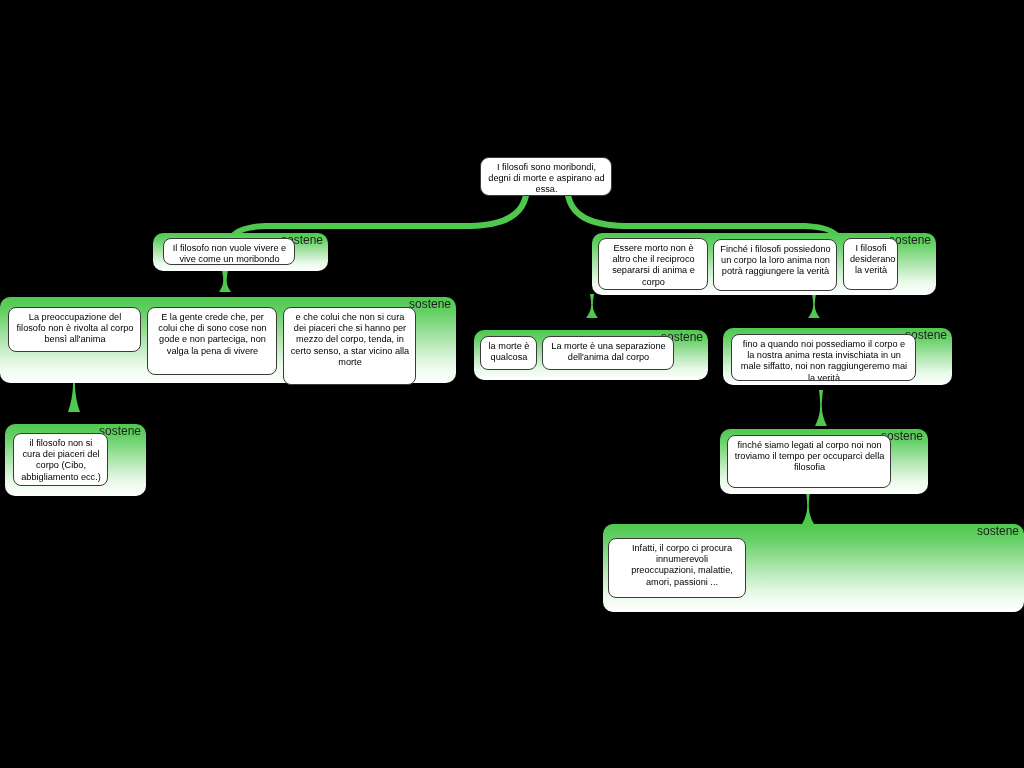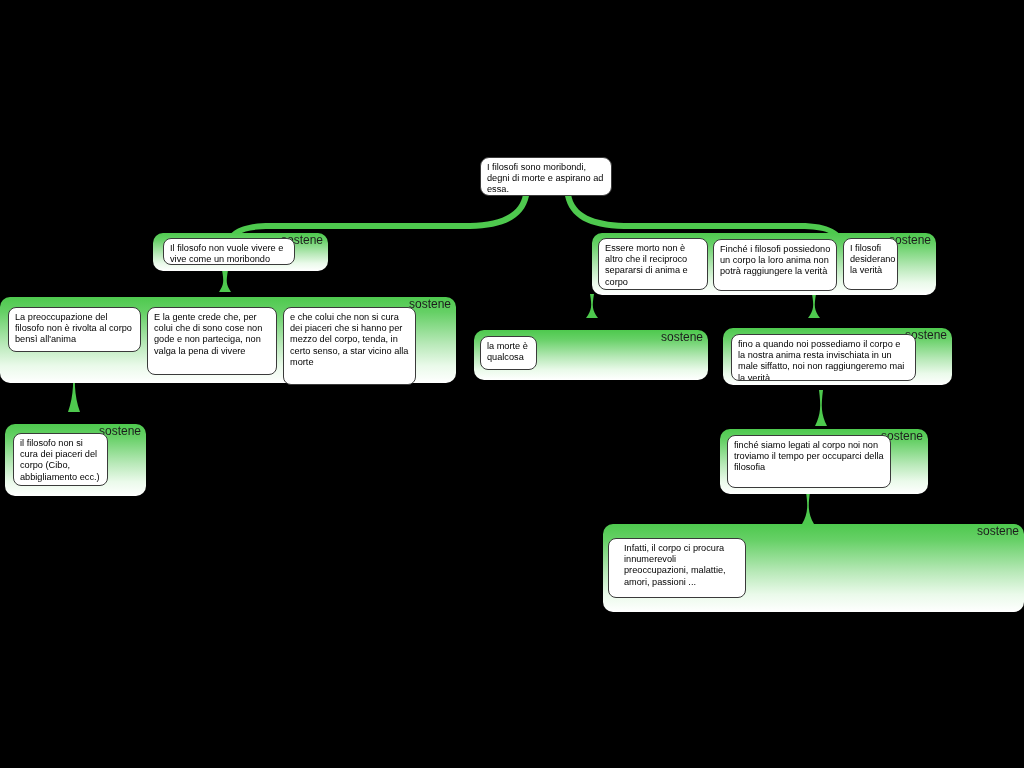--- a/index.html
+++ b/index.html
@@ -7,20 +7,21 @@
     padding: 0;
     background: #000000;
   }
   #canvas {
     position: relative;
     width: 1024px;
     height: 768px;
     background: #000000;
     overflow: hidden;
     font-family: "Liberation Sans", sans-serif;
+    text-align: center;
   }
   #links {
     position: absolute;
     left: 0;
     top: 0;
     width: 1024px;
     height: 768px;
     pointer-events: none;
   }
 
@@ -96,20 +97,21 @@
   <div class="group" style="left:0px; top:297px; width:456px; height:86px;">
     <span class="group-label">sostene</span>
     <div class="node" style="left:8px; top:10px; width:133px; height:45px;">La preoccupazione del filosofo non è rivolta al corpo bensì all'anima</div>
     <div class="node" style="left:147px; top:10px; width:130px; height:68px;">E la gente crede che, per colui che di sono cose non gode e non parteciga, non valga la pena di vivere</div>
     <div class="node" style="left:283px; top:10px; width:133px; height:78px;">e che colui che non si cura dei piaceri che si hanno per mezzo del corpo, tenda, in certo senso, a star vicino alla morte</div>
   </div>
 
   <div class="group" style="left:474px; top:330px; width:234px; height:50px;">
     <span class="group-label">sostene</span>
     <div class="node" style="left:6px; top:6px; width:57px; height:34px;">la morte è qualcosa</div>
+    <div class="node" style="left:68px; top:6px; width:132px; height:34px;">La morte è una separazione dell'anima dal corpo</div>
   </div>
 
   <div class="group" style="left:723px; top:328px; width:229px; height:57px;">
     <span class="group-label">sostene</span>
     <div class="node" style="left:8px; top:6px; width:185px; height:47px;">fino a quando noi possediamo il corpo e la nostra anima resta invischiata in un male siffatto, noi non raggiungeremo mai la verità</div>
   </div>
 
   <div class="group" style="left:5px; top:424px; width:141px; height:72px;">
     <span class="group-label">sostene</span>
     <div class="node" style="left:8px; top:9px; width:95px; height:53px;">il filosofo non si cura dei piaceri del corpo (Cibo, abbigliamento ecc.)</div>

